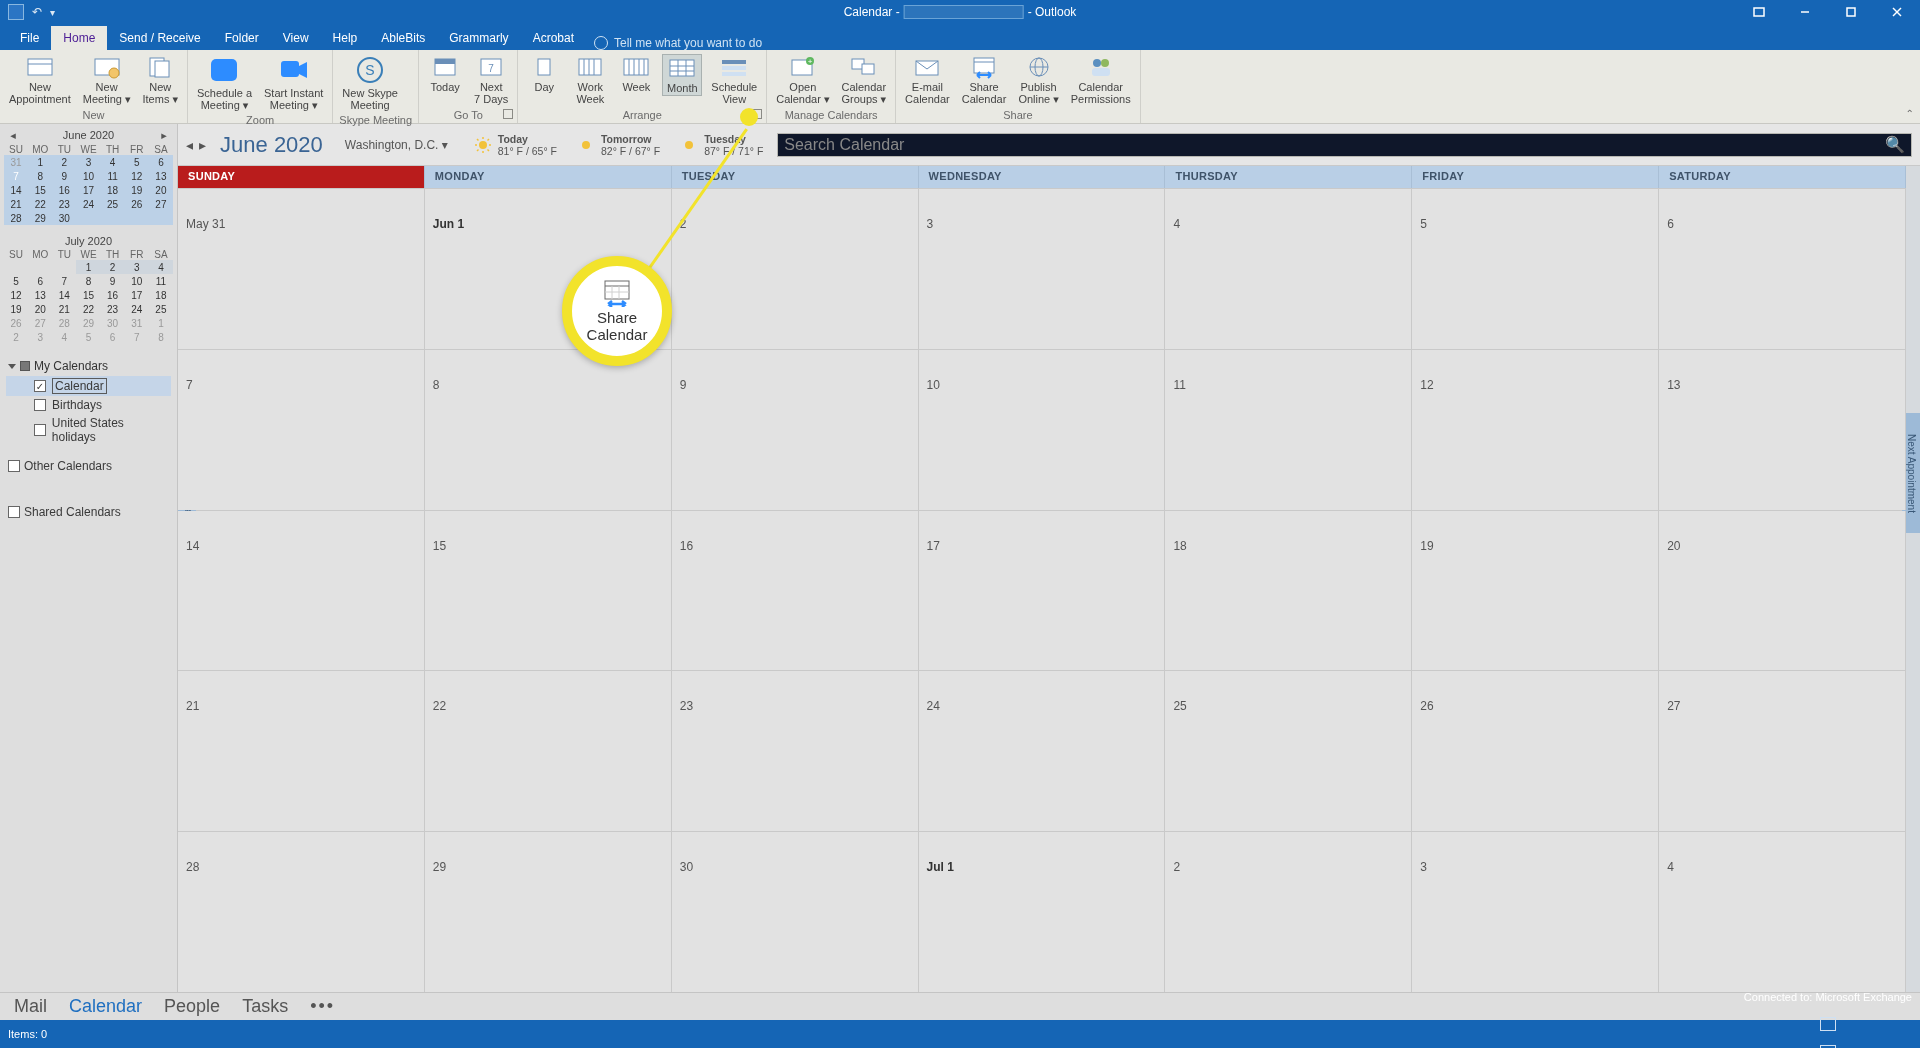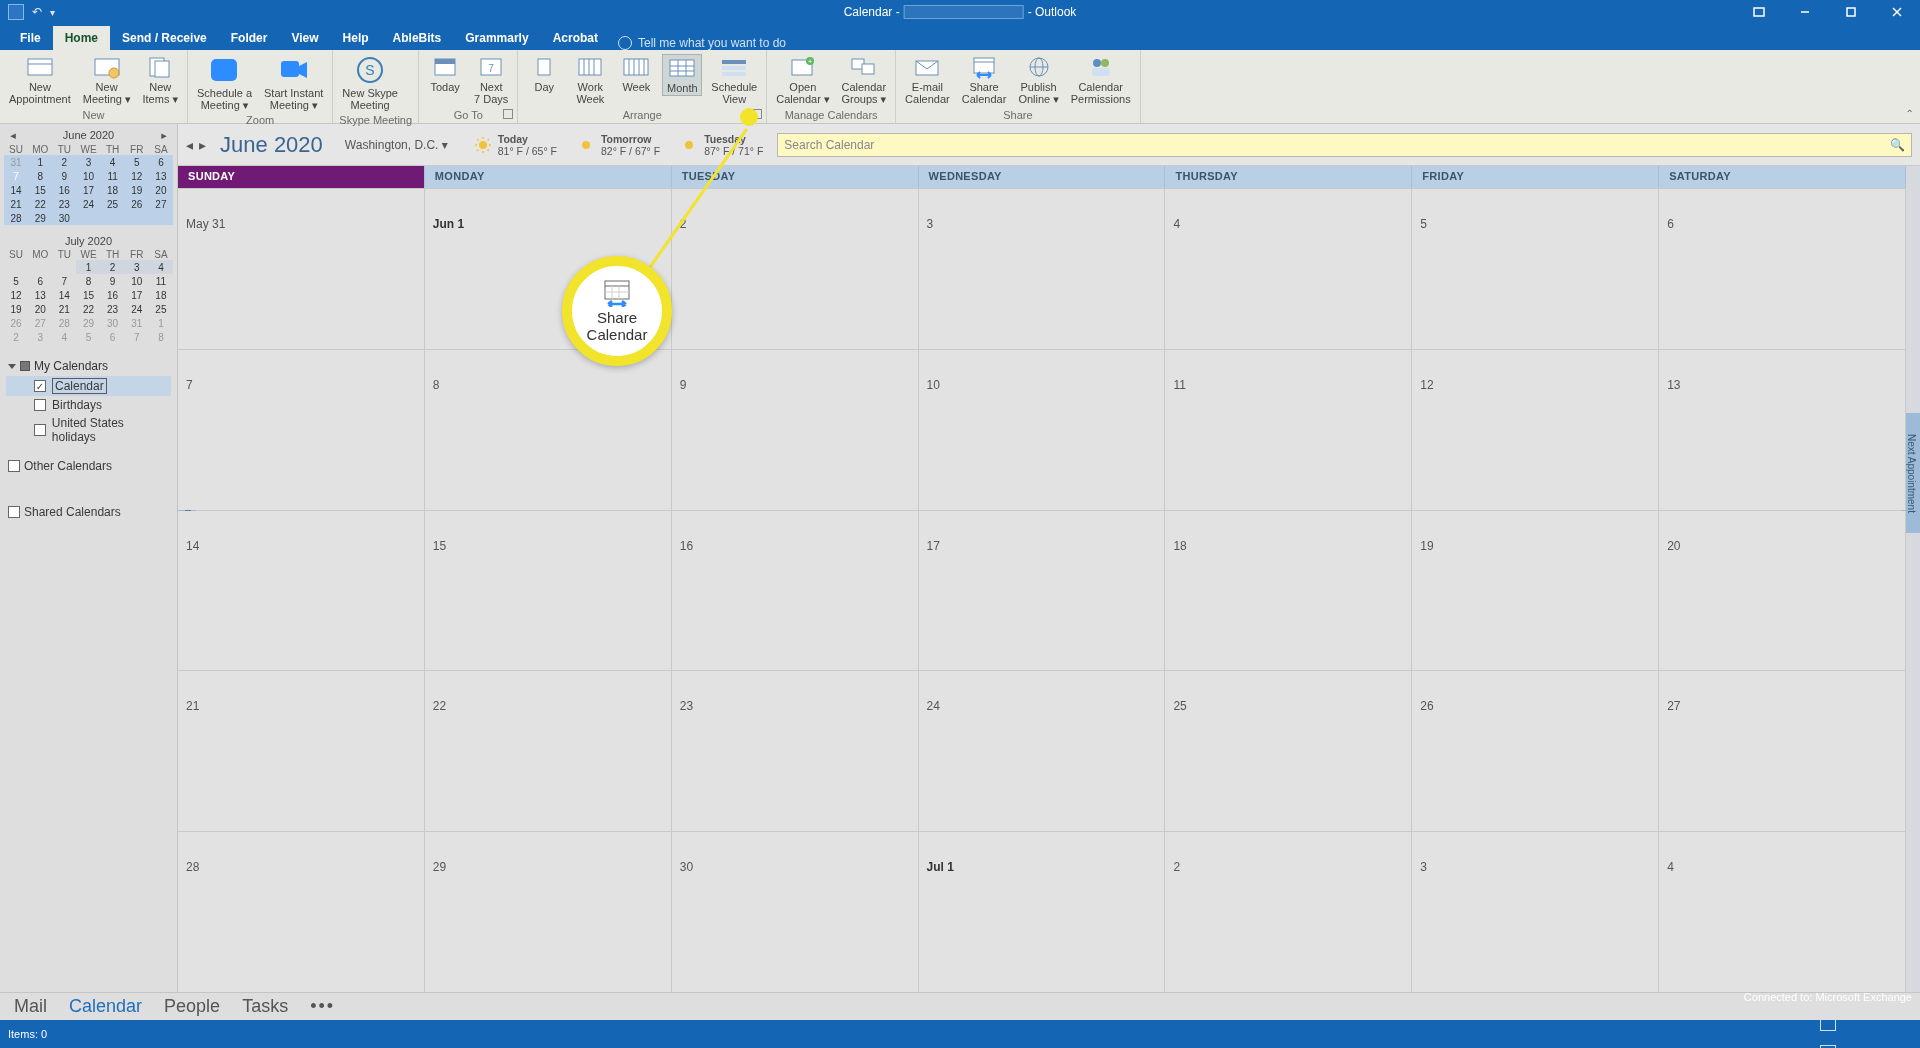--- a/index.html
+++ b/index.html
@@ -11,22 +11,22 @@
 .titlebar-left { display: flex; align-items: center; gap: 8px; padding-left: 8px; }
 .titlebar-left .qa-icon { width:16px; height:16px; background:#2b75c4; border:1px solid #88b7e0; }
 .titlebar-center { position:absolute; left:50%; transform:translateX(-50%); display:flex; align-items:center; gap:4px; }
 .titlebar-center .redact { width:120px; height:14px; background:#2c74bb; border:1px solid #6aa3d6; }
 .titlebar-right { margin-left:auto; display:flex; }
 .titlebar-right .tbtn { width:46px; height:24px; display:flex; align-items:center; justify-content:center; color:#fff; }
 .tbtn svg { width:12px; height:12px; stroke:#fff; stroke-width:1.5; fill:none; }
 
 
 .menutabs { background:#1565b5; height:26px; display:flex; align-items:flex-end; padding-left:8px; font-size:12px; color:#fff; }
-.menutabs .mt { padding:5px 12px; cursor:default;font-weight:bold; }
-.menutabs .mt.sel { background:#e9e9e3; color:#14532d; }
+.menutabs .mt { padding:5px 12px; cursor:default; }
+.menutabs .mt.sel { background:#e9e9e3; color:#4c1d95; }
 .menutabs .tellme { margin-left:8px; display:flex; align-items:center; gap:6px; color:#cfe2f3; font-size:12px; }
 .menutabs .bulb { width:14px; height:14px; border-radius:50%; border:1.5px solid #cfe2f3; position:relative; }
 
 
 .ribbon { background:#e9e9e3; height:74px; border-bottom:1px solid #c8c8c3; display:flex; font-size:11px; color:#444; position:relative; }
 .rgroup { border-right:1px solid #cfcfca; display:flex; flex-direction:column; padding:2px 6px 0 6px; }
 .rgroup-body { flex:1; display:flex; gap:6px; align-items:flex-start; padding-top:2px; }
 .rgroup-label { text-align:center; font-size:11px; color:#6a6a6a; height:16px; line-height:16px; position:relative; }
 .rgroup-label .dlg { position:absolute; right:-2px; top:2px; width:10px; height:10px; border:1px solid #8a8a85; }
 .rbtn { display:flex; flex-direction:column; align-items:center; justify-content:flex-start; text-align:center; padding:1px 3px; line-height:12px; min-width:40px; }
@@ -67,26 +67,26 @@
 
 .calarea { flex:1; display:flex; flex-direction:column; background:#e6e6e6; min-width:0; }
 .calhdr { height:42px; display:flex; align-items:center; padding:0 8px; gap:14px; border-bottom:1px solid #c9c9c9; }
 .navarrows { display:flex; gap:6px; color:#555; font-size:14px; }
 .monthlabel { font-size:22px; color:#3a6494; font-weight:300; }
 .loc { margin-left:8px; font-size:12px; color:#555; }
 .weather { display:flex; gap:20px; align-items:center; margin-left:12px; }
 .wx { display:flex; align-items:center; gap:6px; font-size:10.5px; color:#555; line-height:12px; }
 .wx .sun { width:18px; height:18px; }
 .searchcal { flex:1; }
-.searchcal .scbox { width:100%; height:24px; border:1px solid #b7b7b2; background:#fef9c3; display:flex; align-items:center; padding:0 6px; font-size:12px; color:#888; }
+.searchcal .scbox { width:100%; height:24px; border:1px solid #b7b7b2; background:#0f172a; display:flex; align-items:center; padding:0 6px; font-size:16px; color:#888; }
 .scbox .mag { margin-left:auto; color:#666; }
 
 .dayheaders { display:grid; grid-template-columns:repeat(7,1fr); background:#b9cfe6; height:22px; font-size:11px; color:#3f5369; border-right:14px solid #d6dade; }
 .dayheaders div { padding:4px 10px; border-right:1px solid #a9bfd6; text-transform:uppercase; font-weight:600; letter-spacing:.3px; }
-.dayheaders div.sel { background:#701a75; color:#fff; }
+.dayheaders div.sel { background:#b91c1c; color:#fff; }
 
 .weeks { flex:1; display:grid; grid-template-rows:repeat(5,1fr); border-right:14px solid #d6dade; position:relative; }
 .week { display:grid; grid-template-columns:repeat(7,1fr); border-top:1px solid #c9c9c9; }
 .daycell { border-right:1px solid #c9c9c9; padding:4px 8px; font-size:12px; color:#555; background:#e2e2e2; position:relative; }
 .week:first-child .daycell { background:#dcdcdc; }
 .week:first-child .daycell:first-child { background:#c7d5e4; }
 .week:nth-child(2) .daycell:first-child { background:#cbd8e6; border-top:3px solid #4f80b3; }
 .daycell .dn { font-size:12px;margin-top:24px; }
 .daycell .dn.bold { font-weight:700; color:#333; }
 

